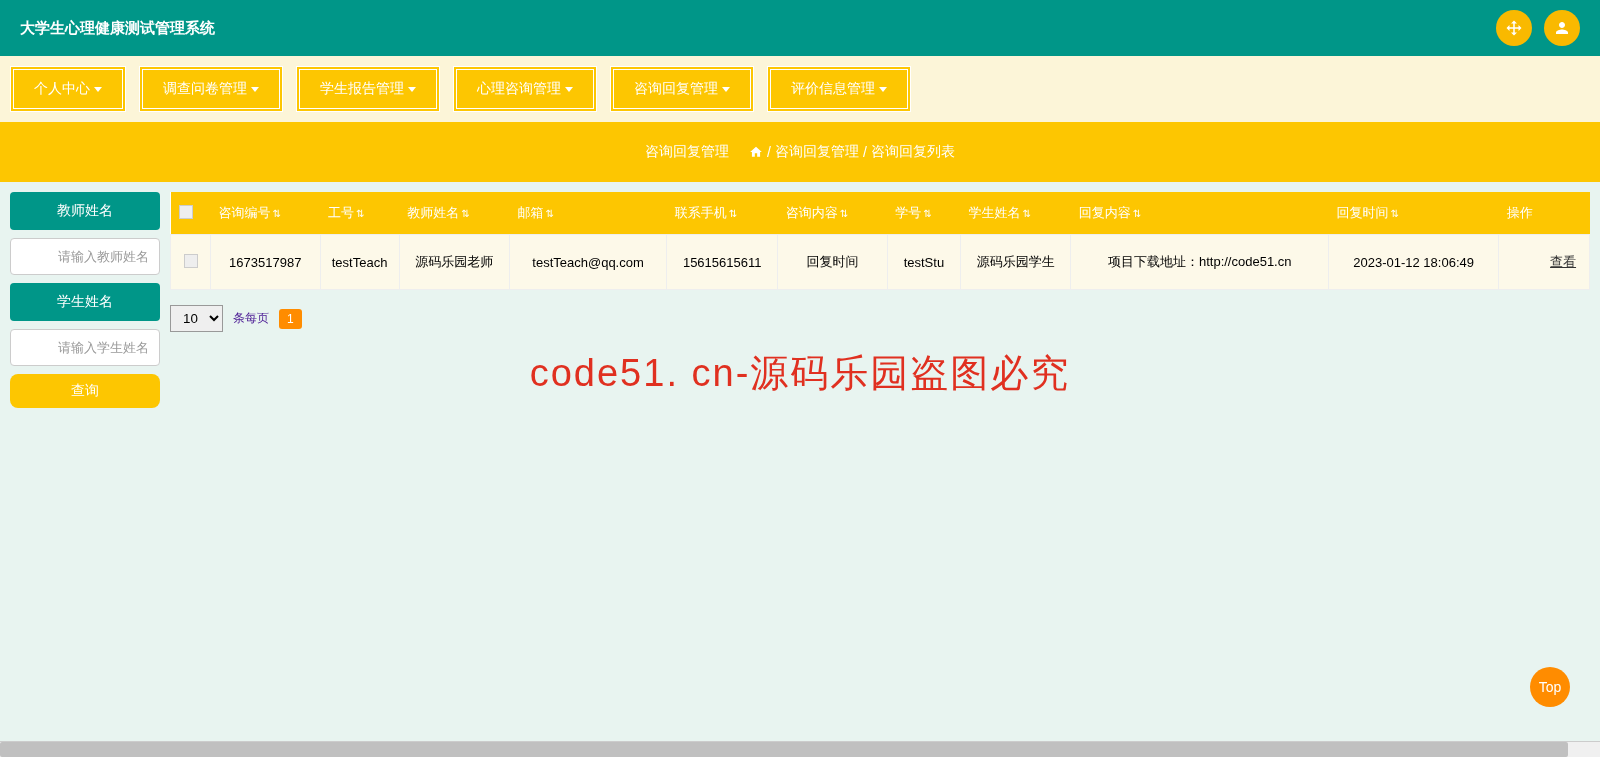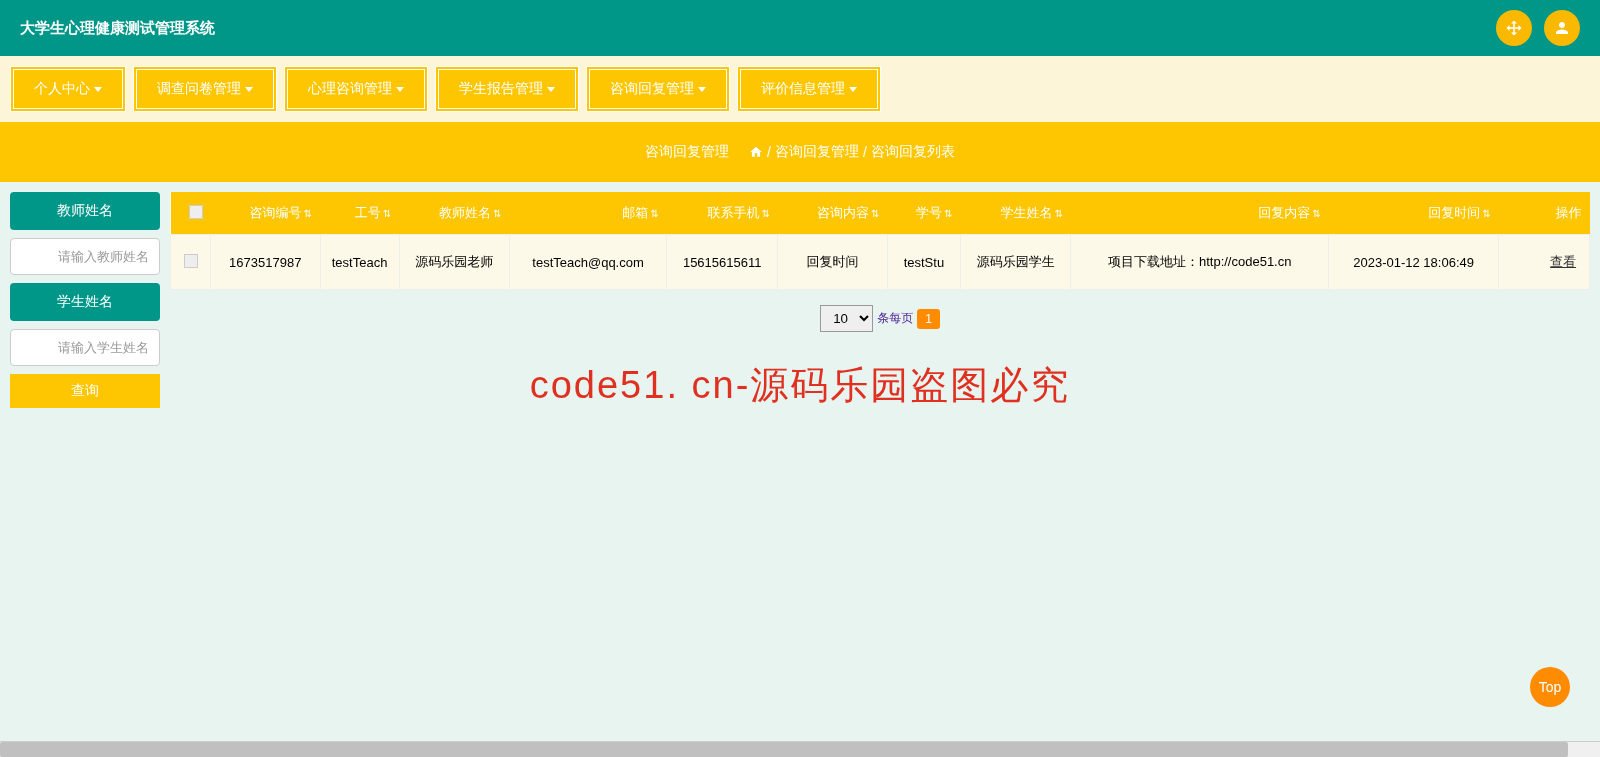--- a/index.html
+++ b/index.html
@@ -6,59 +6,59 @@
     body { background: #e8f4f0; width: 1600px; height: 757px; overflow: hidden; position: relative; }
     
     
     .header { background: #009688; height: 56px; display: flex; align-items: center; justify-content: space-between; padding: 0 20px; gap: 33px; }
     .header-title { color: #fff; font-size: 15px; font-weight: bold; }
     .header-icons { display: flex; gap: 12px; }
     .icon-btn { width: 36px; height: 36px; border-radius: 50%; background: #f9b900; display: flex; align-items: center; justify-content: center; color: #fff; cursor: pointer; }
     .icon-btn svg { width: 18px; height: 18px; fill: #fff; }
     
     
-    .navbar { background: #fcf5d8; padding: 10px 10px; display: flex; gap: 7px; flex-wrap: wrap; }
+    .navbar { background: #fcf5d8; padding: 10px 10px; display: flex; gap: 13px; flex-wrap: wrap; }
     .nav-item { background: #fdc601; border: 4px double #fff; padding: 10px 20px; color: #fff; font-size: 14px; cursor: pointer; display: flex; align-items: center; gap: 4px; }
     .caret { border-left: 4px solid transparent; border-right: 4px solid transparent; border-top: 5px solid #fff; }
     
     
     .crumb-bar { background: #fdc601; height: 60px; display: flex; align-items: center; justify-content: center; gap: 20px; color: #fff; font-size: 14px; }
     .crumb-title { font-weight: 500; }
     .crumb-path { display: flex; align-items: center; gap: 4px; }
     .home-icon { width: 14px; height: 14px; fill: #fff; }
     
     
     .main { display: flex; padding: 10px; gap: 10px; }
     
     
     .sidebar { width: 150px; display: flex; flex-direction: column; gap: 8px; }
     .side-label { background: #009688; color: #fff; text-align: center; padding: 10px 0; font-size: 14px; border-radius: 4px; }
     .side-input { width: 100%; padding: 10px; border: 1px solid #ccc; border-radius: 4px; font-size: 13px; text-align: right; }
     .side-input::placeholder { color: #999; }
-    .side-search { background: #fdc601; color: #fff; text-align: center; padding: 8px 0; font-size: 14px; border-radius: 0; border: none; cursor: pointer; }
+    .side-search { background: #fdc601; color: #fff; text-align: center; padding: 8px 0; font-size: 14px; border-radius: 8px; border: none; cursor: pointer; }
     
     
     .content { flex: 1; }
     .table { width: 100%; border-collapse: collapse; background: #fff; }
     .table thead { background: #fdc601; color: #fff; }
-    .table th { padding: 12px 8px; font-size: 13px; font-weight: normal; text-align: right; }
+    .table th { padding: 12px 8px; font-size: 13px; font-weight: normal; text-align: left; }
     .table td { padding: 18px 0; font-size: 13px; text-align: center; border: 1px solid #eee; background: #fdf9e9; }
     .checkbox-cell { width: 40px; }
     .checkbox { width: 14px; height: 14px; border: 1px solid #ccc; background: #eee; display: inline-block; }
     .sort-icon::after { content: "⇅"; font-size: 10px; margin-left: 2px; }
     .action-link { color: #333; text-decoration: underline; cursor: pointer; margin-left: 38px; }
     
     
-    .pagination { display: flex; align-items: center; justify-content: center; gap: 4px; padding: 15px 0; font-size: 12px; }
+    .pagination { display: flex; align-items: center; justify-content: flex-start; gap: 10px; padding: 15px 0; font-size: 12px; }
     .pagination select { padding: 4px 8px; border: 1px solid #999; }
     .page-label { color: #4c1d95; }
     .page-num { background: #ff8c00; color: #fff; padding: 3px 8px; border-radius: 3px; font-size: 12px; }
     
     
-    .watermark { position: absolute; top: 360px; left: 50%; transform: translateX(-50%); font-size: 38px; color: #e03020; font-family: "SimHei", sans-serif; letter-spacing: 2px; pointer-events: none; white-space: nowrap; }
+    .watermark { position: absolute; top: 348px; left: 50%; transform: translateX(-50%); font-size: 38px; color: #e03020; font-family: "SimHei", sans-serif; letter-spacing: 2px; pointer-events: none; white-space: nowrap; }
     
     
     .top-btn { position: fixed; bottom: 50px; right: 30px; width: 40px; height: 40px; border-radius: 50%; background: #ff8c00; color: #fff; display: flex; align-items: center; justify-content: center; font-size: 14px; cursor: pointer; }
     
     
     .bottom-scroll { position: fixed; bottom: 0; left: 0; right: 0; height: 16px; background: #f0f0f0; border-top: 1px solid #ccc; }
     .bottom-scroll-thumb { height: 100%; width: 98%; background: #c0c0c0; border-radius: 2px; }
   </style>
 </head>
 <body>
@@ -82,25 +82,25 @@
 <div class="navbar">
   <div class="nav-item">
       <span>个人中心</span>
       <span class="caret"></span>
     </div>
   <div class="nav-item">
       <span>调查问卷管理</span>
       <span class="caret"></span>
     </div>
   <div class="nav-item">
-      <span>心理咨询管理</span>
+      <span>学生报告管理</span>
       <span class="caret"></span>
     </div>
   <div class="nav-item">
-      <span>学生报告管理</span>
+      <span>心理咨询管理</span>
       <span class="caret"></span>
     </div>
   <div class="nav-item">
       <span>咨询回复管理</span>
       <span class="caret"></span>
     </div>
   <div class="nav-item">
       <span>评价信息管理</span>
       <span class="caret"></span>
     </div>

